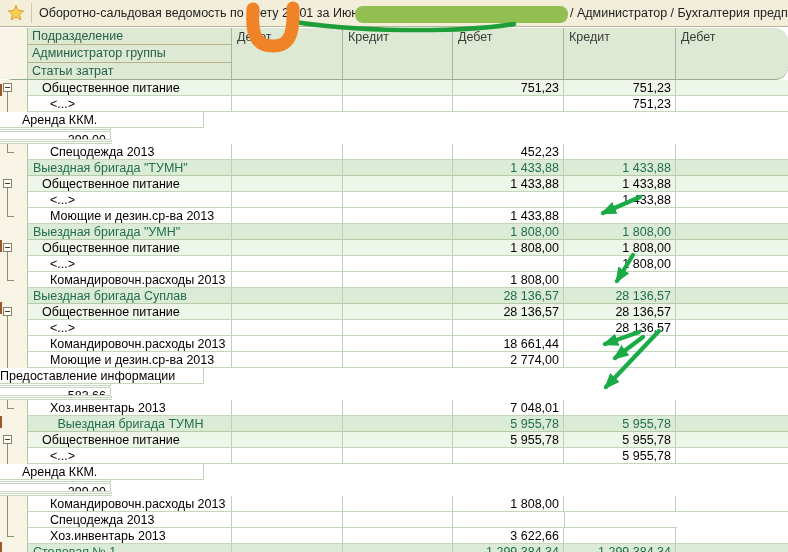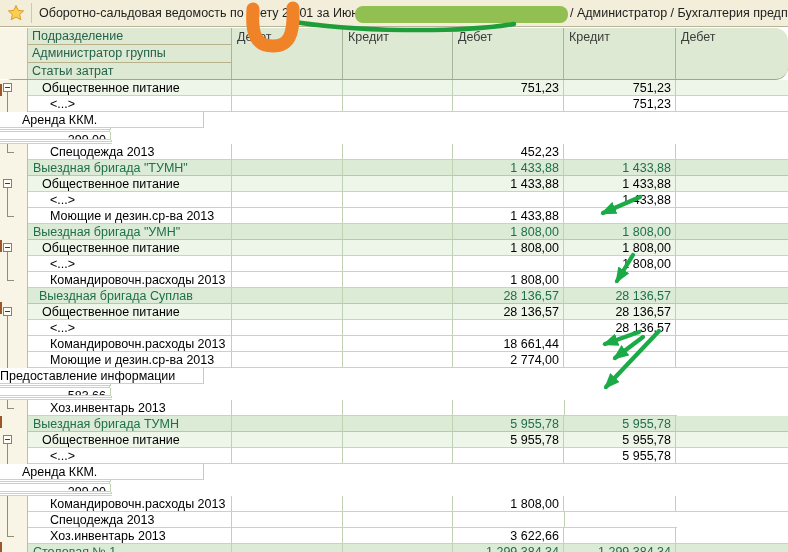--- a/index.html
+++ b/index.html
@@ -210,21 +210,21 @@
         </div>
     <div class="cell name" style="padding-left: 22px;">Командировочн.расходы 2013</div>
     <div class="cell num c2"></div>
     <div class="cell num c3"></div>
     <div class="cell num c4">1 808,00</div>
     <div class="cell num c5"></div>
     <div class="cell num c6"></div>
   </div>
       <div class="row lvl1 h1">
     <div class="strip"></div>
-    <div class="cell name" style="padding-left: 11px;">Выездная бригада Суплав</div>
+    <div class="cell name" style="padding-left: 5px;">Выездная бригада Суплав</div>
     <div class="cell num c2"></div>
     <div class="cell num c3"></div>
     <div class="cell num c4">28 136,57</div>
     <div class="cell num c5">28 136,57</div>
     <div class="cell num c6"></div>
   </div>
       <div class="row lvl2 h1">
     <div class="strip">
           <span class="tbox"></span>
           <span class="tline below"></span>
@@ -281,26 +281,27 @@
     <div class="cell num c6"></div>
   </div>
       <div class="row lvl3 h1">
     <div class="strip">
           <span class="tline half"></span>
           <span class="ttick"></span>
         </div>
     <div class="cell name" style="padding-left: 22px;">Хоз.инвентарь 2013</div>
     <div class="cell num c2"></div>
     <div class="cell num c3"></div>
+    <div class="cell num c4">7 048,01</div>
     <div class="cell num c5"></div>
     <div class="cell num c6"></div>
   </div>
       <div class="row lvl1 h1">
     <div class="strip"></div>
-    <div class="cell name" style="padding-left: 5px;">Выездная бригада ТУМН</div>
+    <div class="cell name" style="padding-left: 5px; text-align: center;">Выездная бригада ТУМН</div>
     <div class="cell num c2"></div>
     <div class="cell num c3"></div>
     <div class="cell num c4">5 955,78</div>
     <div class="cell num c5">5 955,78</div>
     <div class="cell num c6"></div>
   </div>
       <div class="row lvl2 h1">
     <div class="strip">
           <span class="tbox"></span>
           <span class="tline below"></span>

